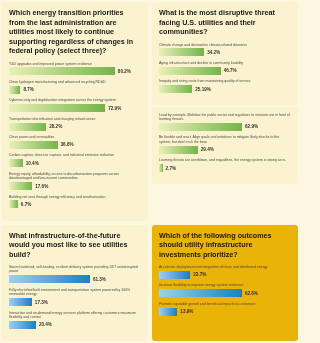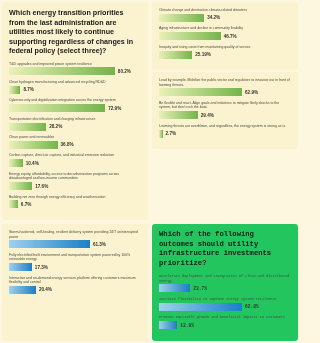--- a/index.html
+++ b/index.html
@@ -20,21 +20,21 @@
     background:#fbf4d4;
     border-radius:3px;
     padding:6px 7px 7px 7px;
     box-sizing:border-box;
     margin:2px;
     overflow:hidden;
   }
   .panel.tl{background:#fbf3cf;}
   .panel.tr{background:#fbf3cf;}
   .panel.bl{background:#fbf3cf;}
-  .panel.br{background:#22c55e;font-family:Liberation Mono, monospace;}
+  .panel.br{background:#eab308;}
   .q-title{
     font-size:7.2px;
     font-weight:bold;
     line-height:1.32;
     color:#1a1a1a;
     margin:0 0 6px 0;
   }
   .item{margin-bottom:4.5px;}
   .item-label{
     font-size:3.5px;
@@ -127,20 +127,21 @@
         <div class="barrow">
           <div class="bar green" style="width:6.7%"></div>
           <div class="bar-val">6.7%</div>
         </div>
       </div>
     </div>
   </div>
 
   <div>
     <div class="panel tr">
+      <div class="q-title">What is the most disruptive threat facing U.S. utilities and their communities?</div>
       <div>
         <div class="item">
           <div class="item-label">Climate change and destructive climate-related disasters</div>
           <div class="barrow">
             <div class="bar green" style="width:34.2%"></div>
             <div class="bar-val">34.2%</div>
           </div>
         </div>
         <div class="item">
           <div class="item-label">Aging infrastructure and decline in community livability</div>
@@ -180,20 +181,21 @@
           <div class="barrow">
             <div class="bar green" style="width:2.7%"></div>
             <div class="bar-val">2.7%</div>
           </div>
         </div>
       </div>
     </div>
   </div>
 
   <div class="panel bl">
+    <div class="q-title">What infrastructure-of-the-future would you most like to see utilities build?</div>
     <div>
       <div class="item">
         <div class="item-label">Storm-hardened, self-healing, resilient delivery system providing 24/7 uninterrupted power</div>
         <div class="barrow">
           <div class="bar blue" style="width:61.3%"></div>
           <div class="bar-val">61.3%</div>
         </div>
       </div>
       <div class="item">
         <div class="item-label">Fully electrified built environment and transportation system powered by 100% renewable energy</div>

